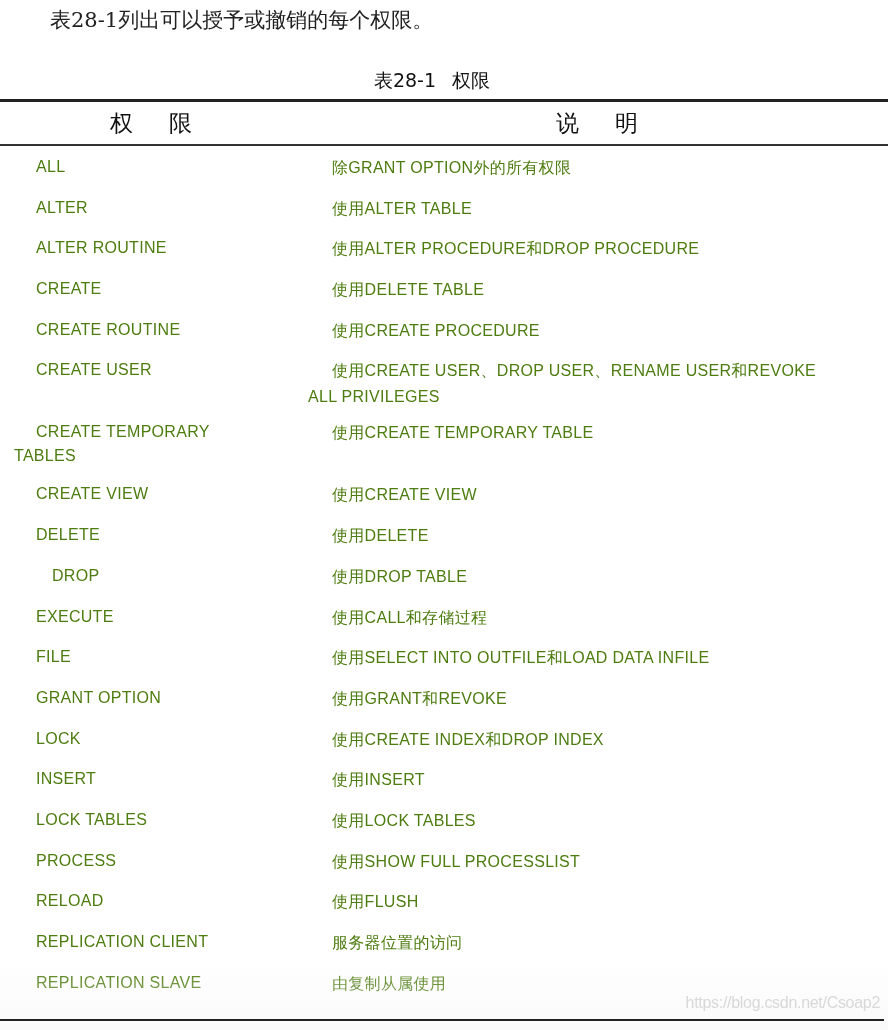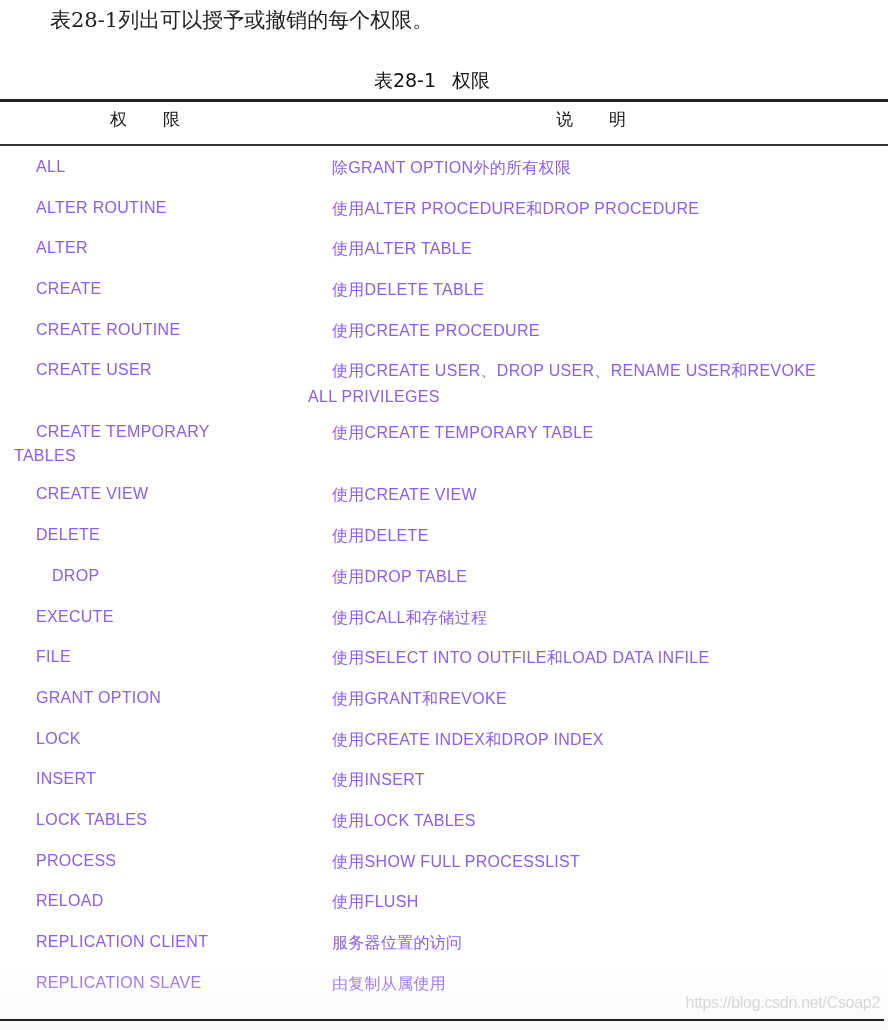--- a/index.html
+++ b/index.html
@@ -15,32 +15,32 @@
     }
     .caption {
       position: absolute; left: 0; width: 864px; top: 68px; text-align: center;
       font-family: "DejaVu Sans", sans-serif; font-size: 19px; color: #111;
     }
     .caption .sp { display: inline-block; width: 16px; }
     .rule-top { position: absolute; left: 0; right: 0; top: 99px; height: 3px; background: #222; }
     .rule-head { position: absolute; left: 0; right: 0; top: 144px; height: 2px; background: #333; }
     .rule-bottom { position: absolute; left: 0; right: 4px; top: 1019px; height: 2px; background: #222; }
     .head {
-      position: absolute; top: 108px; font-size: 17px; color: #111;
+      position: absolute; top: 108px; font-size: 23px; color: #111;
       font-family: "DejaVu Sans", sans-serif;
     }
     .head.h1 { left: 110px; }
     .head.h2 { left: 556px; }
     .head .gap { display: inline-block; width: 36px; }
     .rows { position: absolute; left: 0; top: 146px; width: 888px; }
     .row { position: relative; height: 40.7px; }
     .row.tall { height: 62px; }
     .c1, .c2 {
       position: absolute; top: 12px;
-      font-family: "Liberation Sans", sans-serif; font-size: 16px; color: #8b5cf6;
+      font-family: "Liberation Sans", sans-serif; font-size: 16px; color: #4d7c0f;
       white-space: nowrap; letter-spacing: 0.3px;
     }
     .c1 { left: 36px; }
     .c2 { left: 332px; }
     .c1 .wrap2, .c2 .wrap2 { display: block; margin-top: 6px; }
     .c1 .wrap2 { margin-left: -22px; }
     .c2 .wrap2 { margin-left: -24px; }
     .watermark {
       position: absolute; right: 8px; top: 994px;
       font-family: "Liberation Sans", sans-serif; font-size: 16px;
@@ -68,26 +68,26 @@
 </div>
 
 <div class="rule-head"></div>
 
 <div class="rows">
   <div class="row">
       <span class="c1">ALL</span>
       <span class="c2">除GRANT OPTION外的所有权限</span>
     </div>
   <div class="row">
+      <span class="c1">ALTER</span>
+      <span class="c2">使用ALTER TABLE</span>
+    </div>
+  <div class="row">
       <span class="c1">ALTER ROUTINE</span>
       <span class="c2">使用ALTER PROCEDURE和DROP PROCEDURE</span>
-    </div>
-  <div class="row">
-      <span class="c1">ALTER</span>
-      <span class="c2">使用ALTER TABLE</span>
     </div>
   <div class="row">
       <span class="c1">CREATE</span>
       <span class="c2">使用DELETE TABLE</span>
     </div>
   <div class="row">
       <span class="c1">CREATE ROUTINE</span>
       <span class="c2">使用CREATE PROCEDURE</span>
     </div>
   <div class="row tall">

